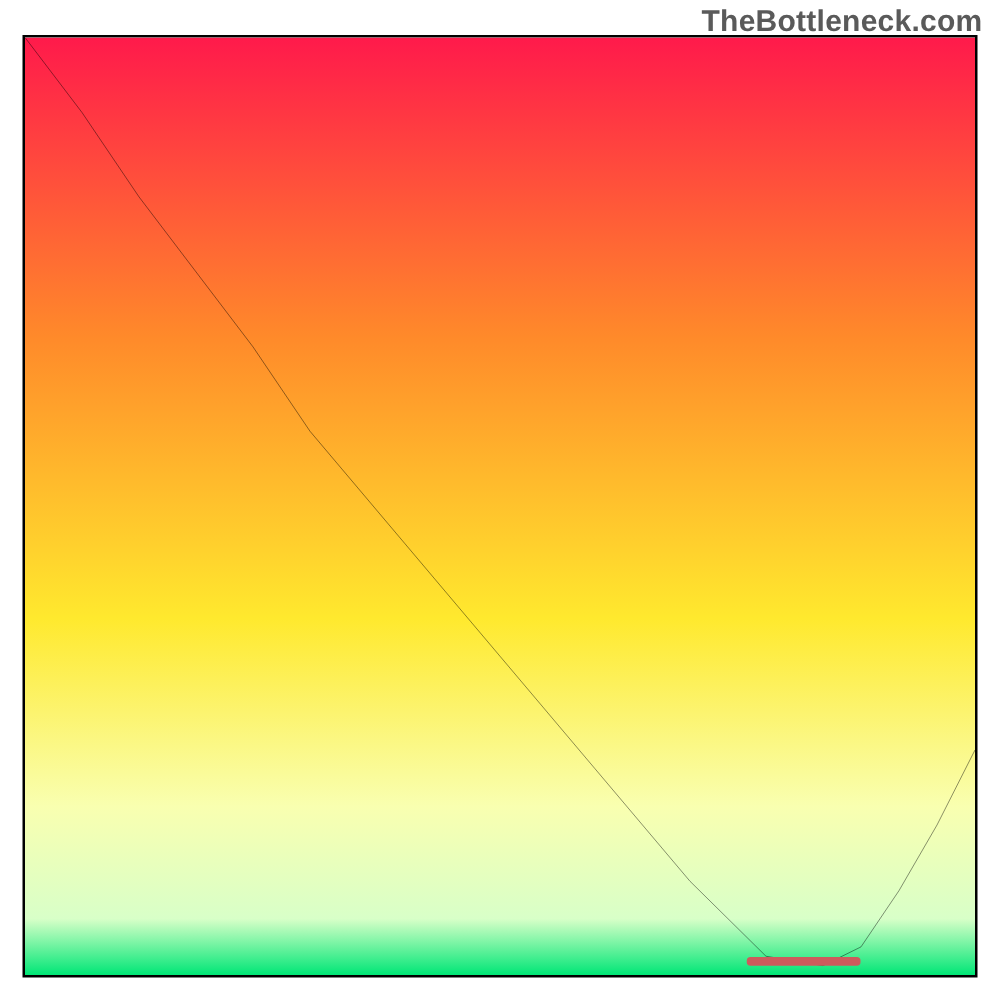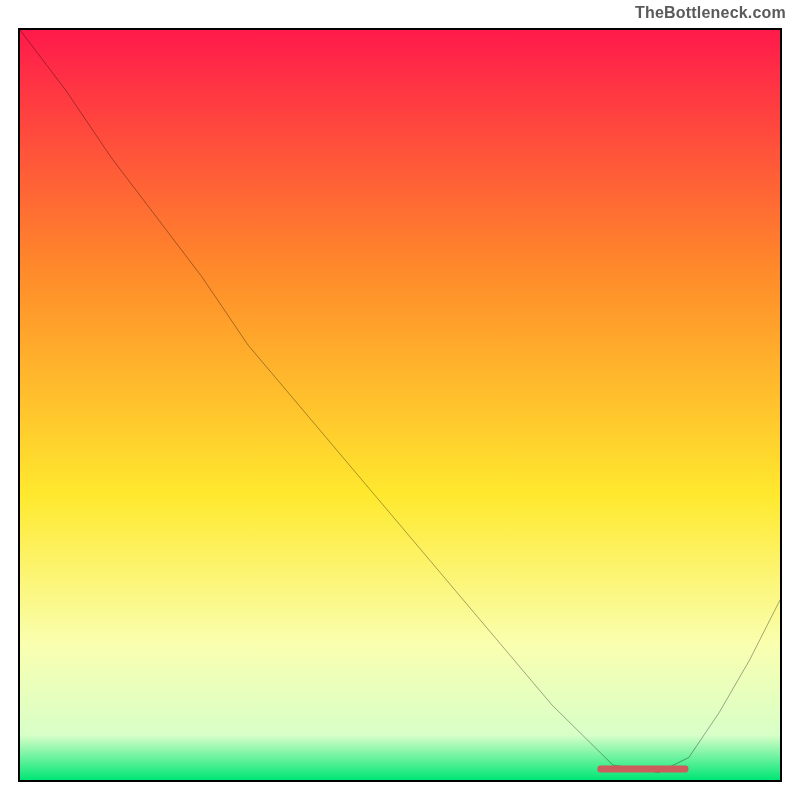--- a/index.html
+++ b/index.html
@@ -13,21 +13,21 @@
   }
   .chart-wrap {
     position: relative;
     width: 800px;
     height: 800px;
   }
   .watermark {
     position: absolute;
     top: 4px;
     right: 14px;
-    font-size: 16px;
+    font-size: 24px;
     font-weight: 600;
     color: #5a5a5a;
     letter-spacing: 0.2px;
     z-index: 10;
   }
   .plot-area {
     position: absolute;
     left: 18px;
     top: 28px;
     width: 764px;

